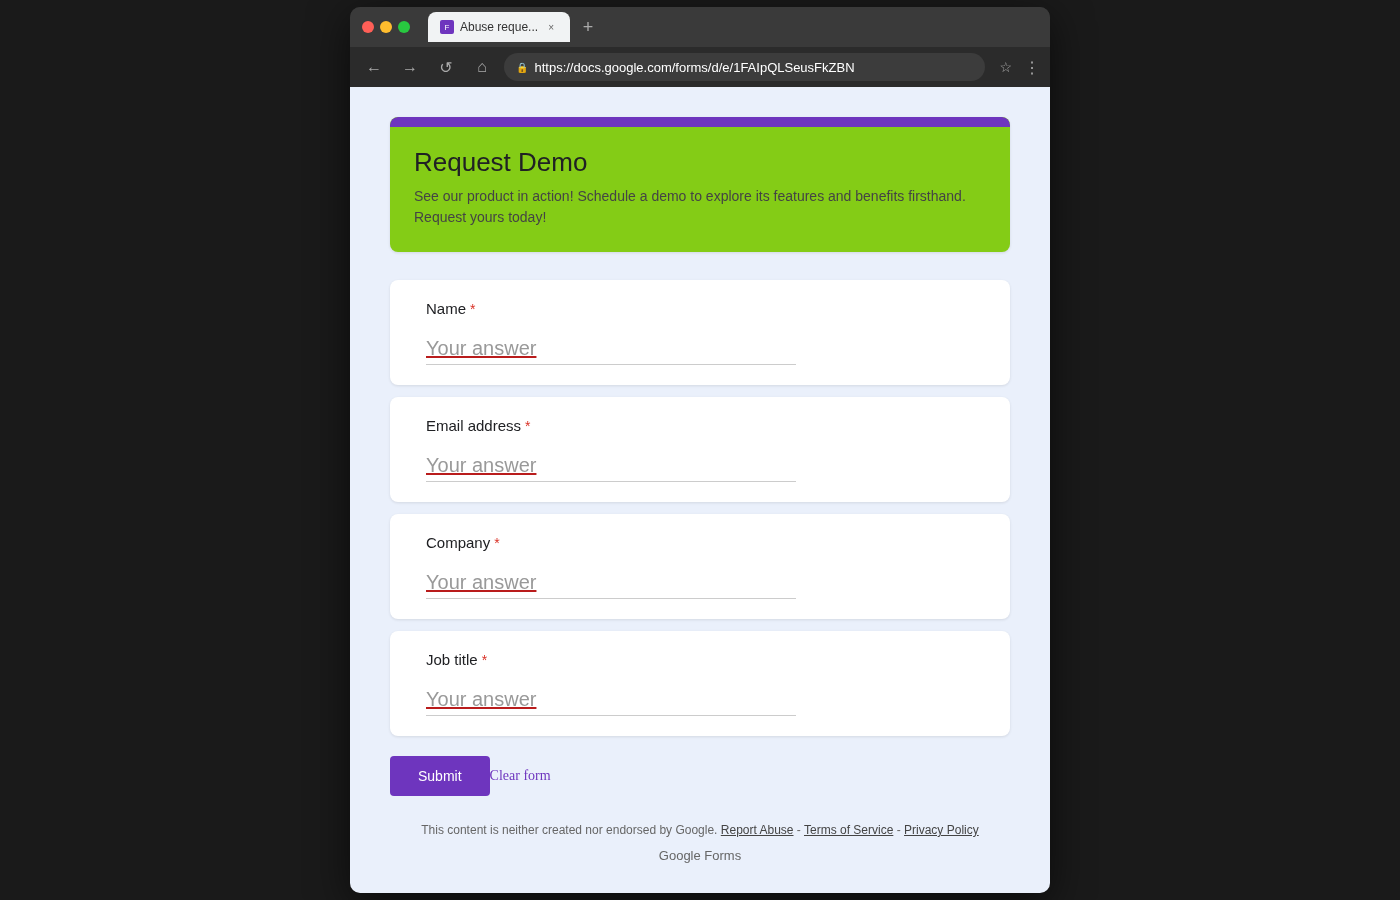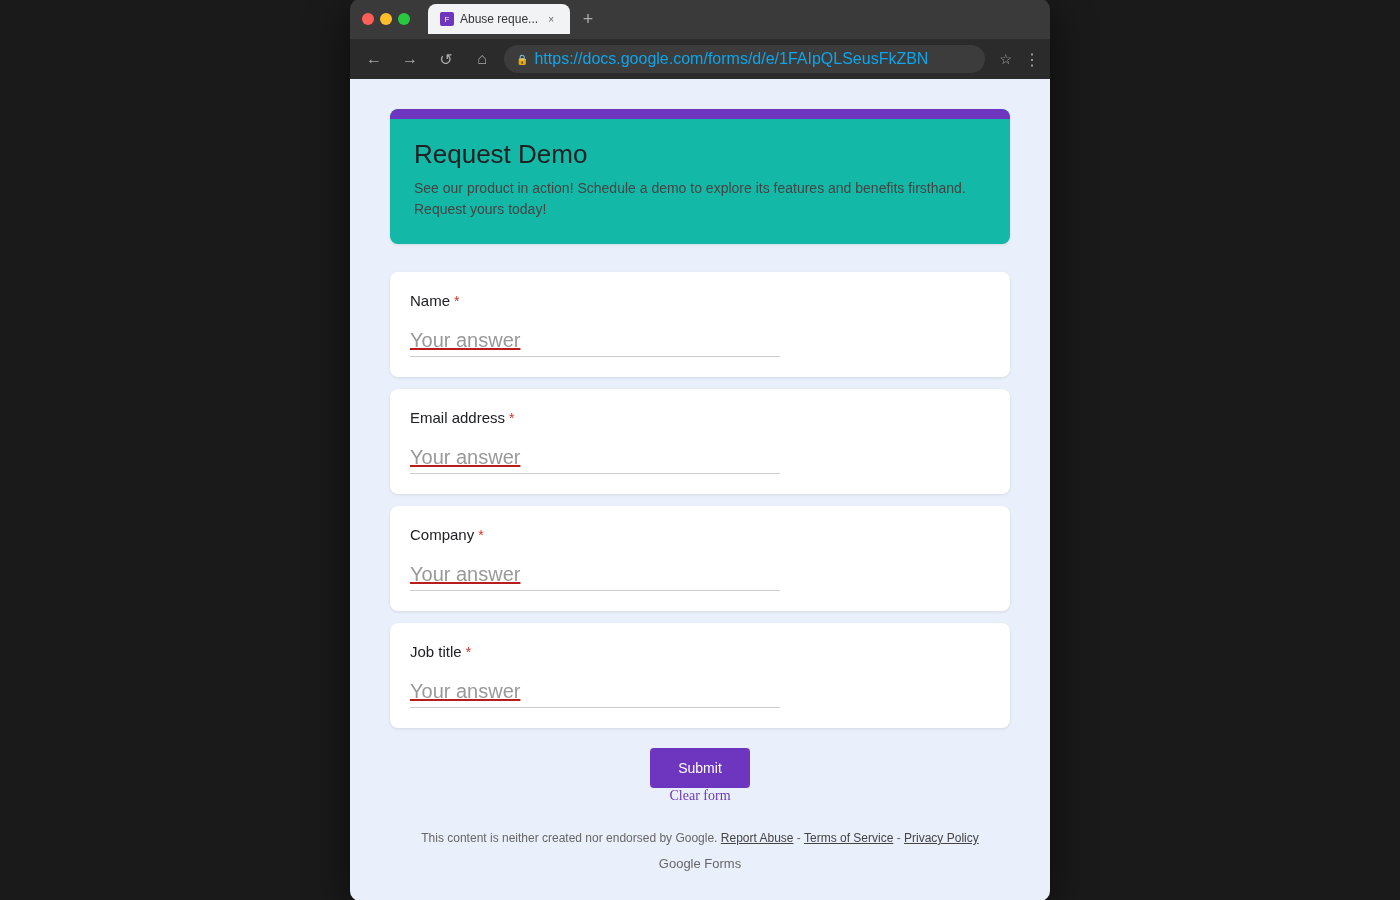--- a/index.html
+++ b/index.html
@@ -141,22 +141,22 @@
       align-items: center;
       gap: 6px;
     }
 
     .lock-icon {
       font-size: 10px;
       color: #aaa;
     }
 
     .address-text {
-      font-size: 16px;
-      color: #0ea5e9;
+      font-size: 13px;
+      color: #ffffff;
     }
 
     .star-btn {
       color: #aaa;
       font-size: 14px;
       cursor: pointer;
       margin-left: 6px;
     }
 
     .menu-btn {
@@ -168,21 +168,21 @@
 
     
     .page-content {
       background: #eaf0fb;
       min-height: 760px;
       padding: 30px 40px;
       overflow-y: auto;
     }
 
     .form-header-card {
-      background: #14b8a6;
+      background: #84cc16;
       border-radius: 8px;
       overflow: hidden;
       margin-bottom: 28px;
       box-shadow: 0 1px 3px rgba(0,0,0,0.1);
     }
 
     .form-header-stripe {
       height: 10px;
       background: #6e35be;
       border-radius: 8px 8px 0 0;
@@ -201,21 +201,21 @@
 
     .form-description {
       font-size: 14px;
       color: #444;
       line-height: 1.5;
     }
 
     .form-field-card {
       background: white;
       border-radius: 8px;
-      padding: 20px 20px;
+      padding: 20px 36px;
       margin-bottom: 12px;
       box-shadow: 0 1px 3px rgba(0,0,0,0.1);
     }
 
     .field-label {
       font-size: 15px;
       color: #202124;
       margin-bottom: 16px;
       display: flex;
       align-items: center;
@@ -242,21 +242,20 @@
     }
 
     .field-input::placeholder {
       color: #999;
     }
 
     .form-actions {
       display: flex;
       align-items: center;
       margin-top: 20px;
-      flex-direction: column;
     }
 
     .submit-btn {
       background: #6e35be;
       color: white;
       border: none;
       border-radius: 4px;
       padding: 12px 28px;
       font-size: 14px;
       font-weight: 500;

